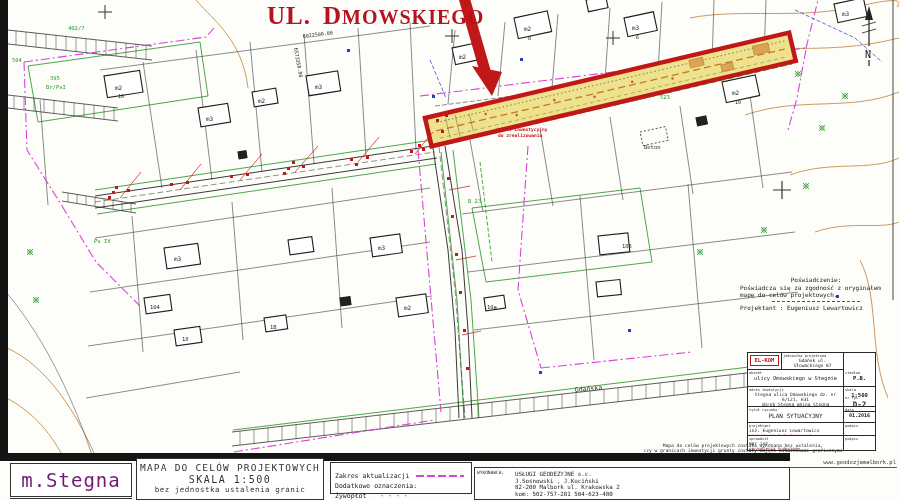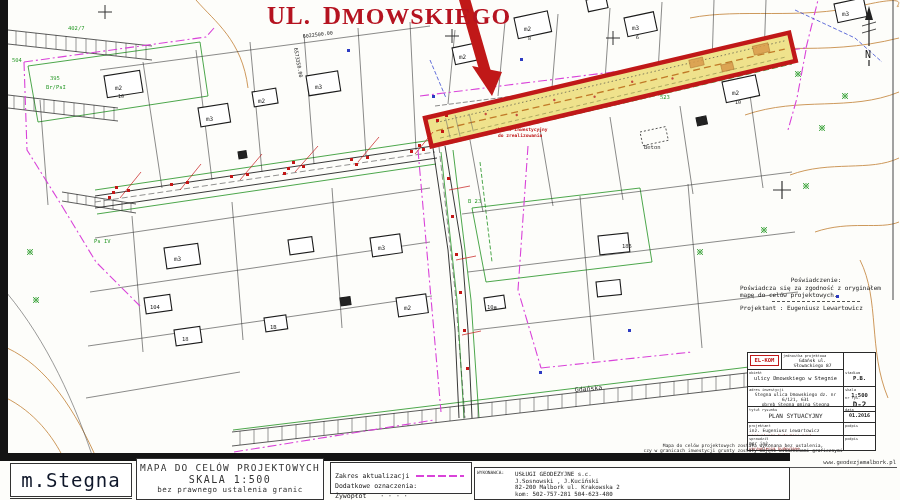--- a/index.html
+++ b/index.html
@@ -4,21 +4,21 @@
 <style>
   html,body{margin:0;padding:0;background:#e8e8e8;}
   #sheet{position:relative;width:900px;height:500px;background:#fdfdfa;overflow:hidden;
          font-family:"DejaVu Sans Mono",monospace;}
   svg text{font-family:"DejaVu Sans Mono",monospace;}
   .abs{position:absolute;}
   
   #map-title{left:260px;top:2px;color:#b51320;font-family:"Liberation Serif",serif;
              font-weight:bold;letter-spacing:1px;white-space:nowrap;}
   #map-title .pre{font-size:25px;margin-left:7px;}
-  #map-title .name{font-size:24px;display:inline-block;}
+  #map-title .name{font-size:20px;display:inline-block;}
   #map-title .name::first-letter{font-size:25px;}
   
   #cert{left:740px;top:276px;width:152px;font-size:6px;line-height:7px;color:#222;}
   #cert .hd{text-align:center;margin-bottom:1px;}
   #cert .sep{border-top:1px dashed #555;width:58%;margin:3px auto 2px auto;height:0;}
   
   #tblock{left:747px;top:352px;width:127px;height:97px;background:#fff;border:1px solid #2a2a2a;
           font-size:4.5px;color:#1a1a1a;}
   #tblock .cell{position:absolute;border-right:1px solid #2a2a2a;border-bottom:1px solid #2a2a2a;
                 overflow:hidden;box-sizing:border-box;padding:1px 1px 0 1px;}
@@ -28,21 +28,21 @@
                 text-align:center;line-height:9px;margin:1px;}
   #tblock .big{font-size:7.5px;font-weight:bold;text-align:center;display:block;}
   #tblock .med{font-size:5.5px;font-weight:bold;text-align:center;display:block;}
   #tblock .red{color:#a03030;}
   
   #disc{left:596px;top:443px;width:294px;font-size:4.6px;line-height:5.2px;color:#222;text-align:center;}
   
   .bar{background:#141414;}
   .fbox{border:1px solid #333;background:#fff;box-sizing:border-box;}
   #town-box{left:10px;top:463px;width:122px;height:34px;display:flex;align-items:center;justify-content:center;
-            font-size:19px;color:#0f172a;letter-spacing:1px;}
+            font-size:19px;color:#701a75;letter-spacing:1px;}
   #town-underline{left:10px;top:498px;width:122px;height:2px;border-top:1px solid #333;background:transparent;}
   #maptitle-box{left:136px;top:458px;width:188px;height:42px;text-align:center;color:#333;padding-top:3px;}
   #maptitle-box .t1{font-size:9.5px;letter-spacing:1.2px;line-height:12px;}
   #maptitle-box .t2{font-size:10px;letter-spacing:1.5px;line-height:11px;}
   #maptitle-box .t3{font-size:7.5px;letter-spacing:.5px;line-height:10px;}
   #legend-box{left:330px;top:462px;width:142px;height:32px;font-size:6.5px;color:#222;padding:8px 4px;}
   #legend-box .row{line-height:10px;white-space:nowrap;}
   .mag-line{display:inline-block;width:48px;height:2px;vertical-align:middle;margin-left:3px;
             background:repeating-linear-gradient(90deg,#d943d9 0 8px,transparent 8px 11px);}
   #contractor-box{left:474px;top:467px;width:316px;height:33px;color:#222;}
@@ -392,21 +392,21 @@
   </div>
 
   <div class="abs fbox" id="town-box">
     <span>m.Stegna</span>
   </div>
   <div class="abs" id="town-underline"></div>
 
   <div class="abs fbox" id="maptitle-box">
     <div class="t1">MAPA DO CELÓW PROJEKTOWYCH</div>
     <div class="t2">SKALA 1:500</div>
-    <div class="t3">bez prawnego ustalenia granic</div>
+    <div class="t3">bez jednostka ustalenia granic</div>
   </div>
 
   <div class="abs fbox" id="legend-box">
     <div class="row">
       <span>Zakres aktualizacji</span>
       <span class="mag-line"></span>
     </div>
     <div class="row">Dodatkowe oznaczenia:</div>
     <div class="row">
       <span>Żywopłot</span>

